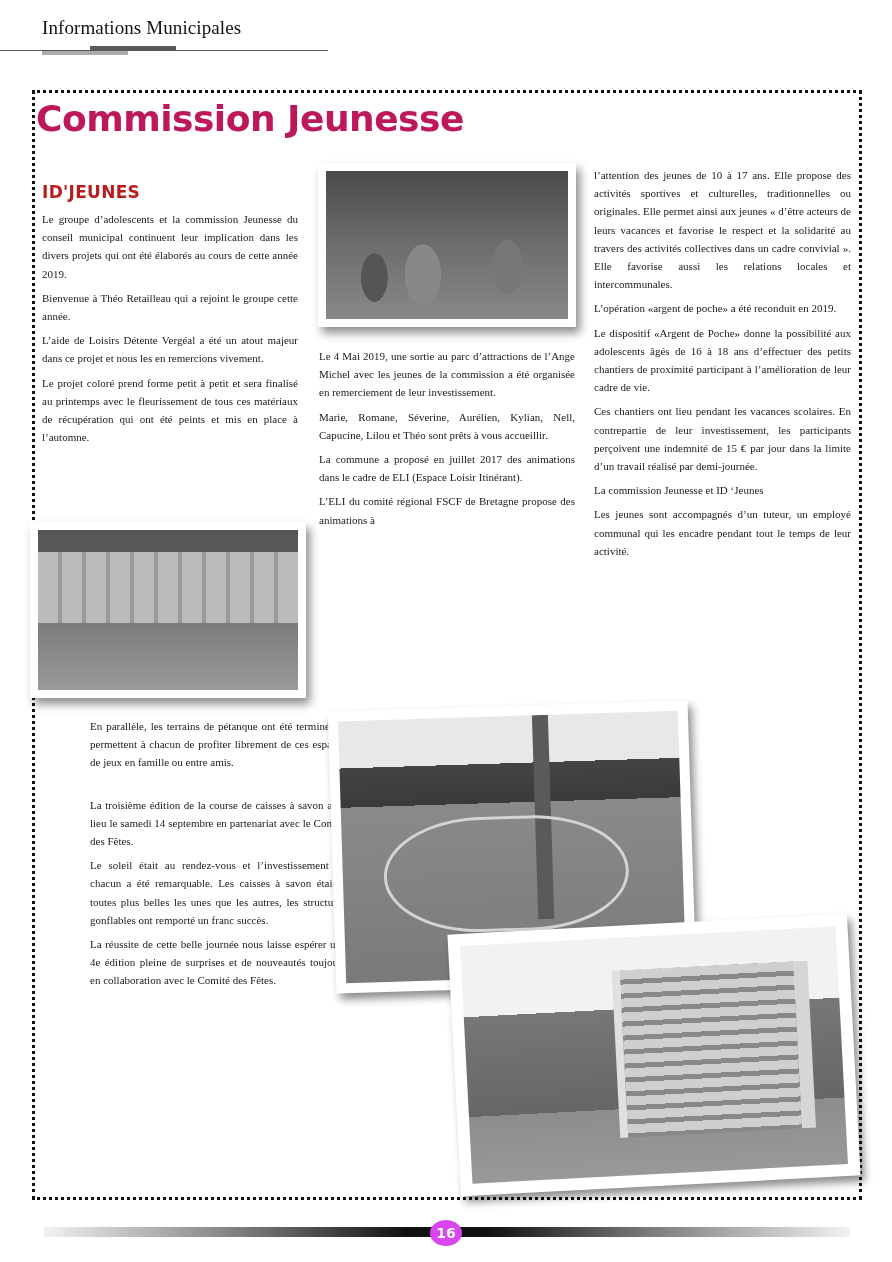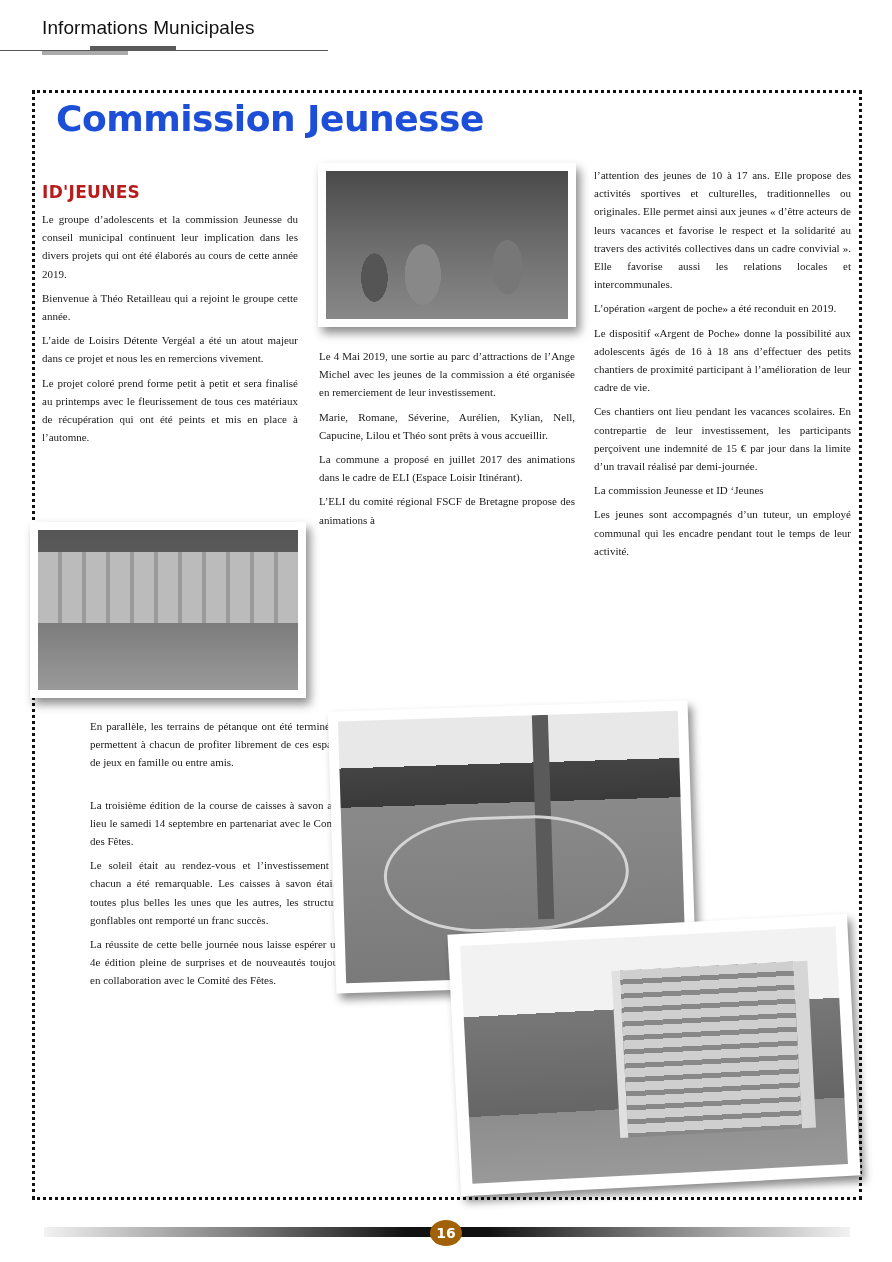--- a/index.html
+++ b/index.html
@@ -1,22 +1,22 @@
 <!DOCTYPE html>
 <html><head>
 <meta charset="utf-8">
 <style>
   html,body{margin:0;padding:0;background:#fff;}
   body{width:892px;height:1262px;position:relative;overflow:hidden;font-family:"Liberation Serif","DejaVu Serif",serif;color:#1a1a1a;}
-  .section-header{position:absolute;left:42px;top:17px;font-family:Liberation Sans, sans-serif;font-size:19px;color:#111;letter-spacing:0.1px;}
+  .section-header{position:absolute;left:42px;top:17px;font-family:Liberation Serif, serif;font-size:19px;color:#111;letter-spacing:0.1px;}
   .hdr-line{position:absolute;left:0;top:50px;width:328px;height:1px;background:#555;}
   .hdr-bar-dark{position:absolute;left:90px;top:46px;width:86px;height:5px;background:#5a5a5a;}
   .hdr-bar-light{position:absolute;left:42px;top:51px;width:86px;height:4px;background:#aaa;}
   .frame{position:absolute;left:32px;top:90px;width:830px;height:1110px;border:3px dotted #111;box-sizing:border-box;}
-  .page-title{position:absolute;left:56px;top:98px;font-family:"DejaVu Sans","Liberation Sans",sans-serif;font-weight:bold;font-size:36px;color:#1d4ed8;letter-spacing:-0.5px;}
+  .page-title{position:absolute;left:36px;top:98px;font-family:"DejaVu Sans","Liberation Sans",sans-serif;font-weight:bold;font-size:36px;color:#be185d;letter-spacing:-0.5px;}
   .subhead{position:absolute;left:42px;top:182px;font-family:"DejaVu Sans","Liberation Sans",sans-serif;font-weight:bold;font-size:17px;color:#b91c1c;letter-spacing:0.3px;}
   .col{position:absolute;font-size:11px;line-height:18.2px;text-align:justify;}
   .col p{margin:0 0 6px 0;}
   #col1{left:42px;top:210px;width:256px;}
   #col2{left:319px;top:347px;width:256px;}
   #col3{left:594px;top:166px;width:257px;}
   #col4{left:42px;top:717px;width:256px;margin-left:48px;}
   #col4 p.gap{margin-bottom:24px;}
   .photo{position:absolute;background:#fff;box-shadow:4px 6px 9px rgba(0,0,0,0.45);padding:8px;box-sizing:border-box;}
   .photo .img{width:100%;height:100%;position:relative;overflow:hidden;}
@@ -36,21 +36,21 @@
       linear-gradient(#e8e8e8 0,#e8e8e8 18%,#444 18%,#3a3a3a 33%,#8a8a8a 33%,#7a7a7a 100%);}
   #photo-bike .img::before{content:"";position:absolute;left:57%;top:0;width:16px;height:78%;background:#5a5a5a;}
   #photo-bike .img::after{content:"";position:absolute;left:12%;top:38%;width:72%;height:44%;border:3px solid #d4d4d4;border-radius:40% 40% 40% 40%/50%;box-sizing:border-box;}
   #photo-shed{left:454px;top:924px;width:400px;height:262px;transform:rotate(-3deg);padding:12px;}
   #photo-shed .img{background:
       linear-gradient(#f2f2f2 0,#f2f2f2 30%,#777 30%,#666 72%,#8d8d8d 72%,#999 100%);}
   #photo-shed .img::after{content:"";position:absolute;left:40%;top:14%;width:52%;height:70%;
       background:repeating-linear-gradient(#cfcfcf 0 9px,#888 9px 14px);border-left:8px solid #e0e0e0;border-right:14px solid #d6d6d6;box-sizing:border-box;}
   .footer-bar{position:absolute;left:44px;top:1227px;width:806px;height:10px;
       background:linear-gradient(90deg,#f2f2f2 0%,#7a7a7a 25%,#111 45%,#111 55%,#7a7a7a 75%,#f2f2f2 100%);}
-  .page-num{position:absolute;left:430px;top:1220px;width:32px;height:26px;background:#a16207;color:#fff;border-radius:50%;text-align:center;
+  .page-num{position:absolute;left:430px;top:1220px;width:32px;height:26px;background:#d946ef;color:#fff;border-radius:50%;text-align:center;
       font-family:"DejaVu Sans","Liberation Sans",sans-serif;font-weight:bold;font-size:14px;line-height:26px;}
 </style>
 </head>
 <body>
 
 <div class="section-header">Informations Municipales</div>
 <div class="hdr-line"></div>
 <div class="hdr-bar-dark"></div>
 <div class="hdr-bar-light"></div>
 

